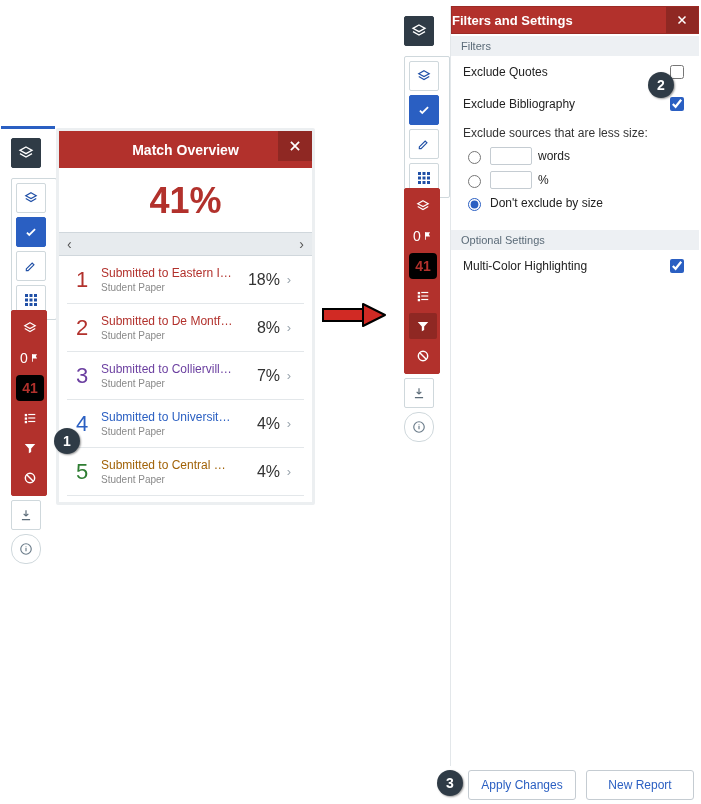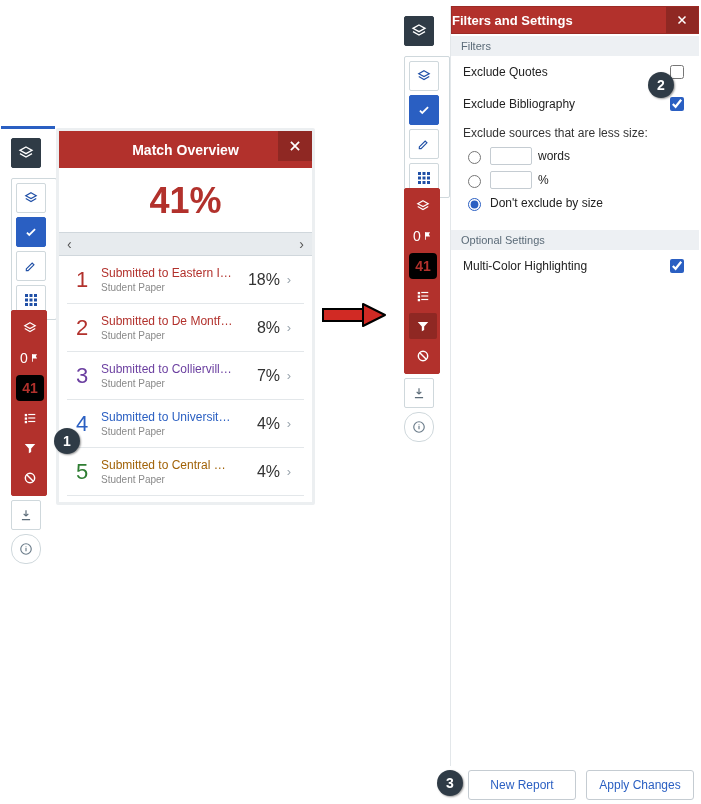--- a/index.html
+++ b/index.html
@@ -350,20 +350,20 @@
       <label>Multi-Color Highlighting</label>
       <input type="checkbox" checked="" style="">
     </div>
   </div>
 </div>
 
 <div class="stepBadge" style="left:648px;top:72px">2</div>
 
 <div class="footerBtns" style="left:468px;top:770px">
   <div class="pillBtn">
+      <span>Apply Changes</span>
+    </div>
+  <div class="pillBtn">
       <span>New Report</span>
     </div>
-  <div class="pillBtn">
-      <span>Apply Changes</span>
-    </div>
 </div>
 
 <div class="stepBadge" style="left:437px;top:770px">3</div>
 
 </body></html>

